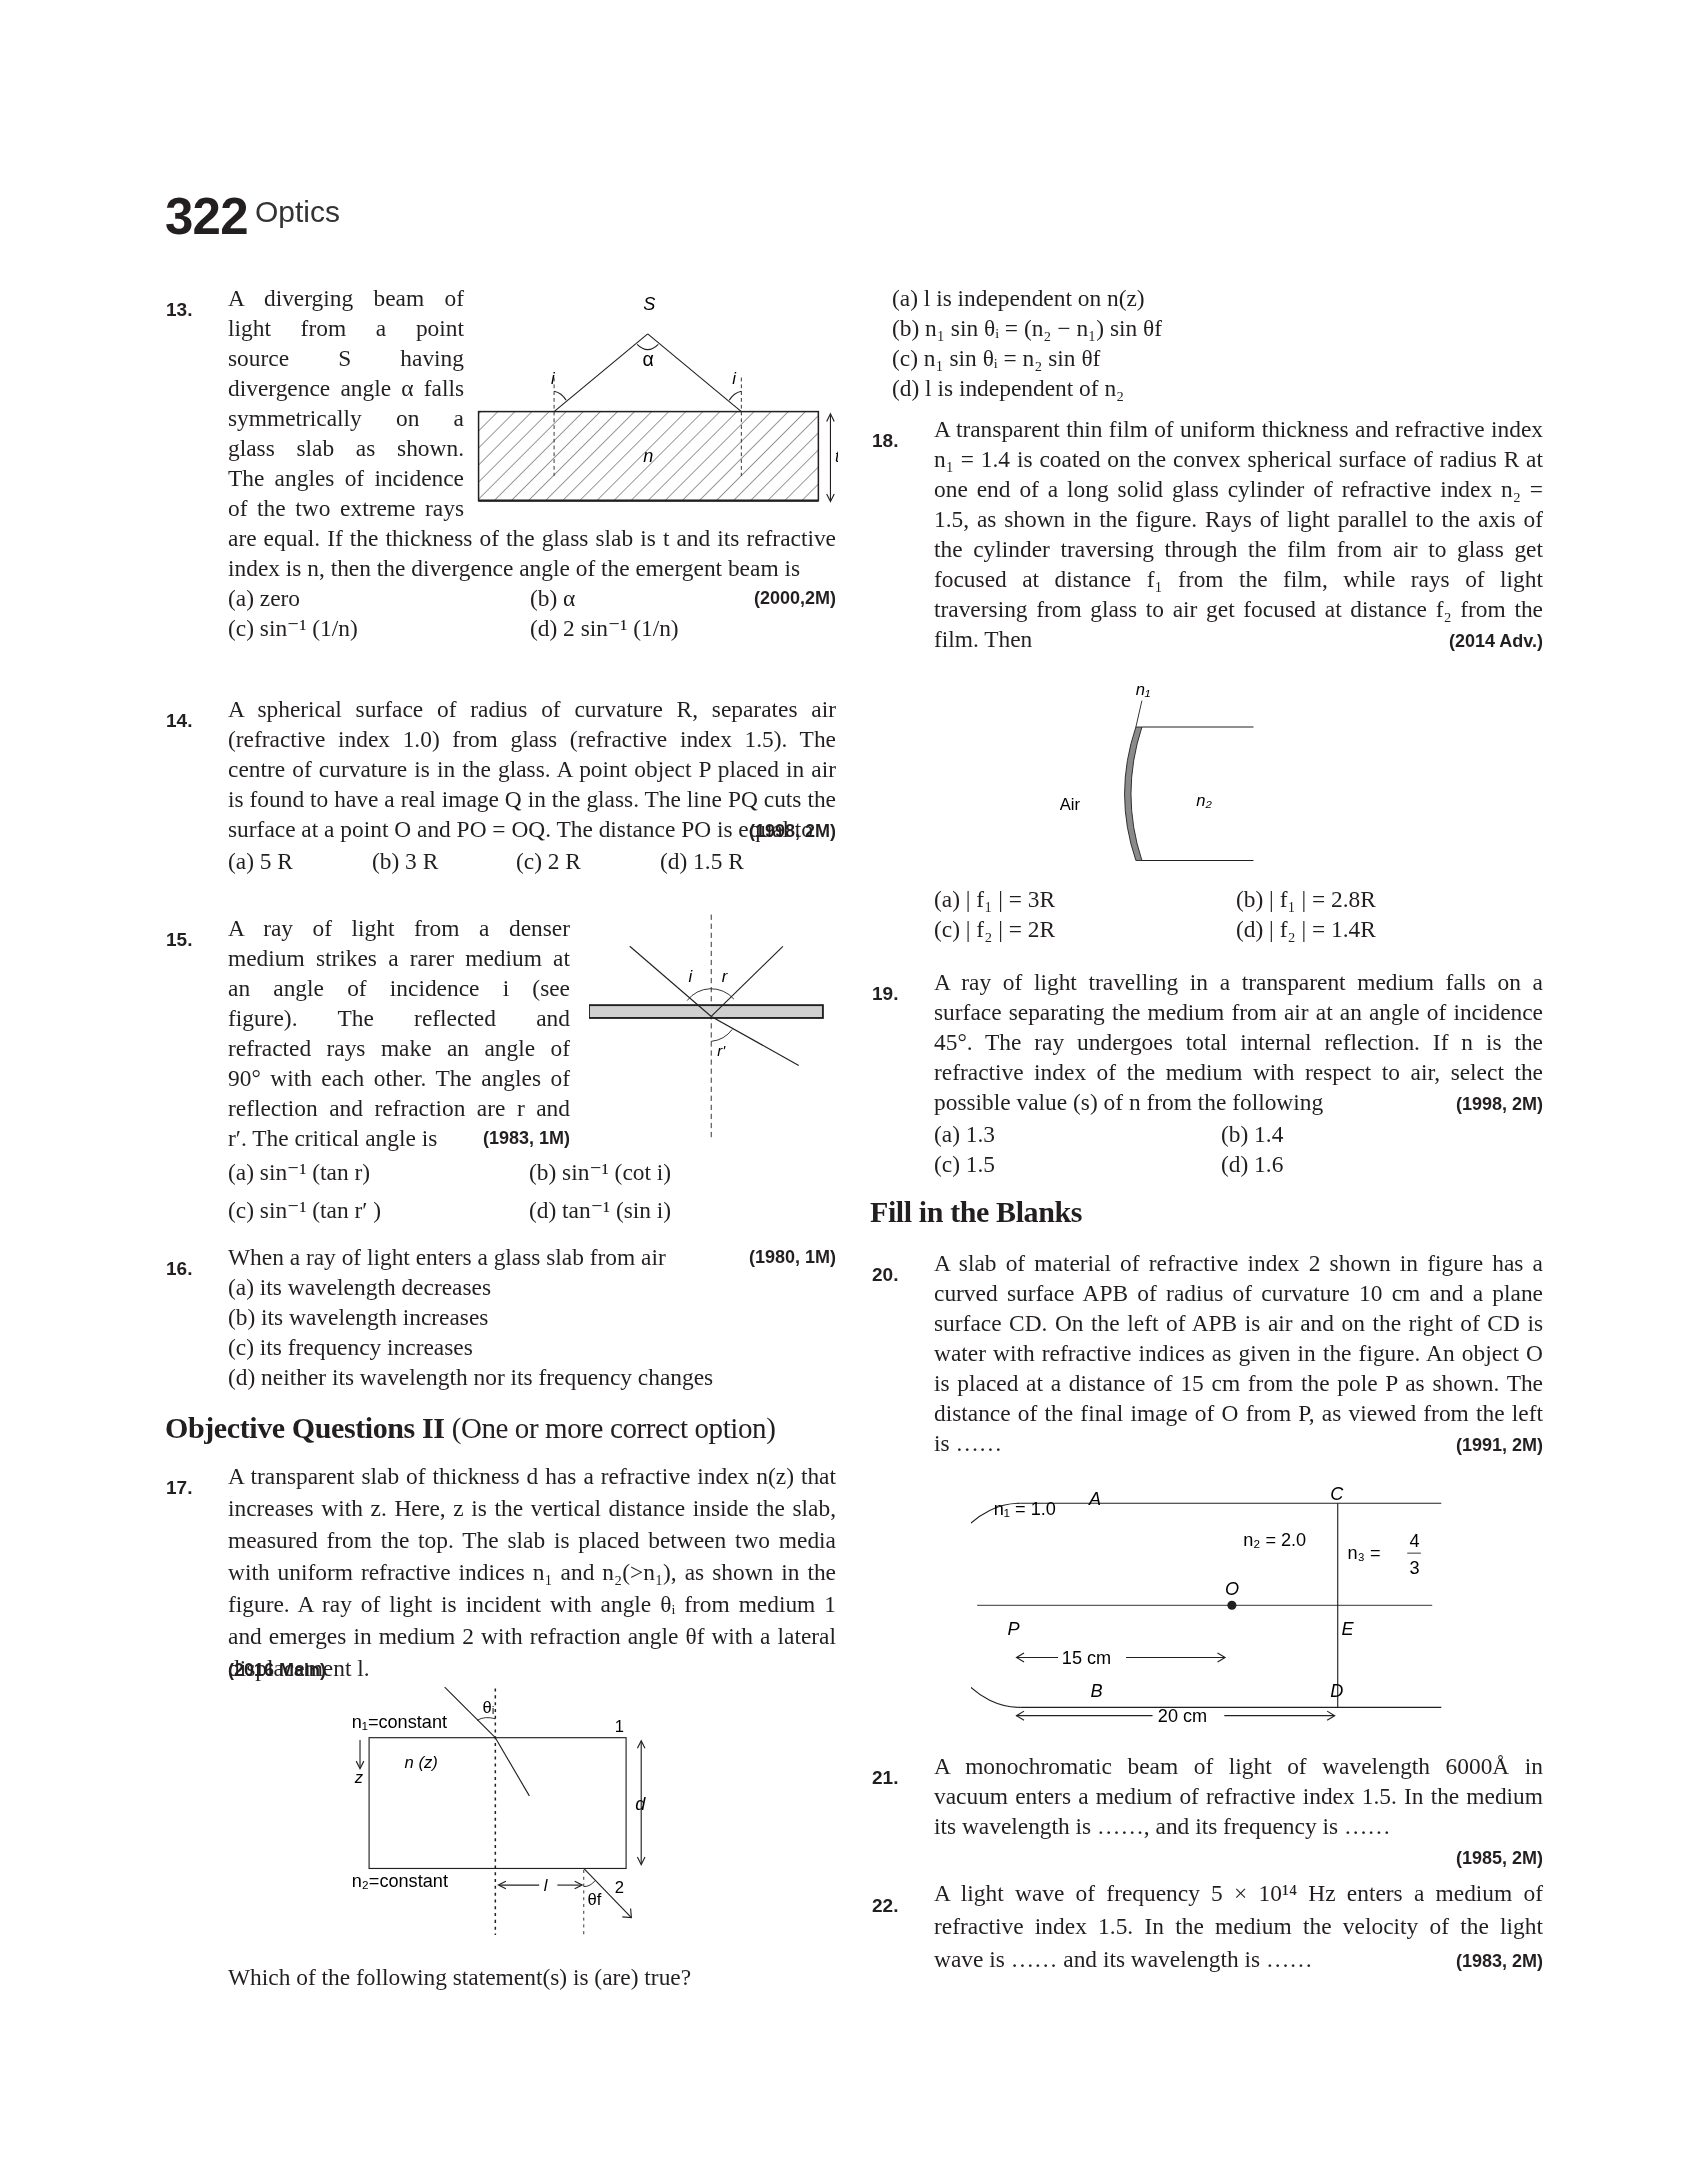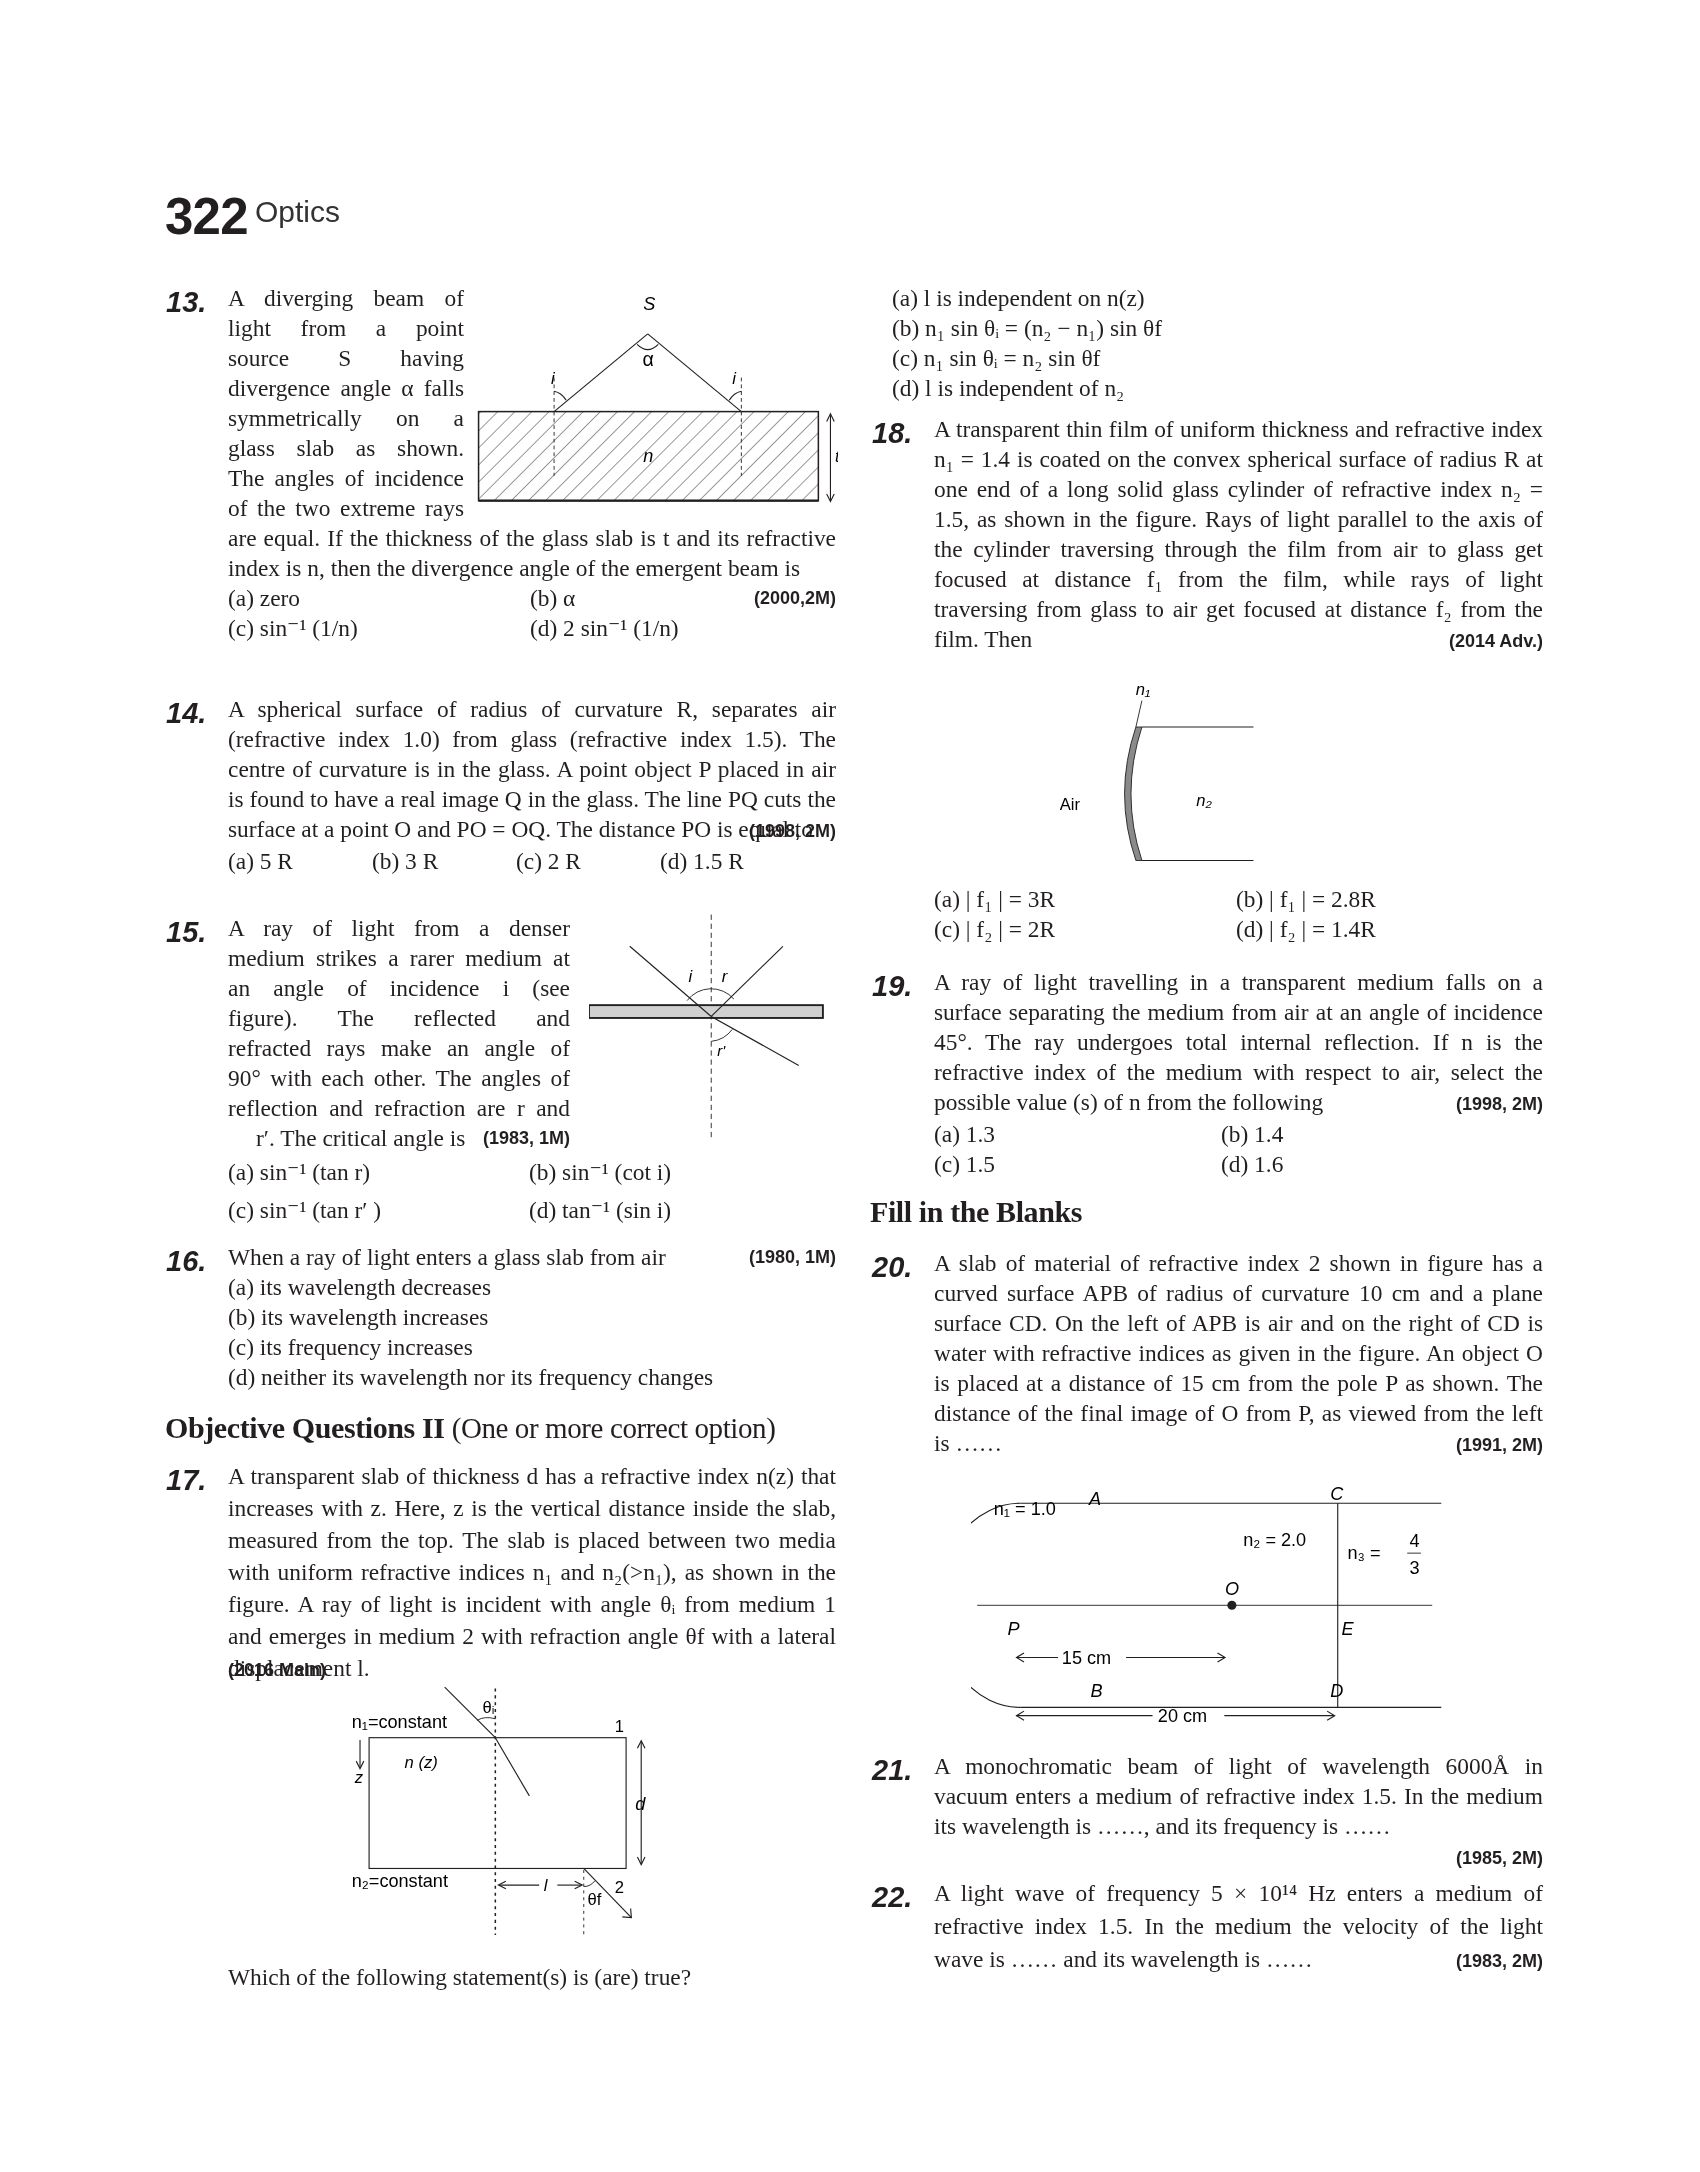--- a/index.html
+++ b/index.html
@@ -2,21 +2,21 @@
 <html style="font-size:12px"><head>
 <meta charset="utf-8">
 <style>
   html,body{margin:0;padding:0;background:#fff;}
   body{width:1700px;height:2172px;position:relative;overflow:hidden;color:#231f20;
        font-family:"Liberation Serif","DejaVu Serif",serif;}
   .abs{position:absolute;}
   .hdr-num{left:165px;top:187px;font-family:"Liberation Sans","DejaVu Sans",sans-serif;font-weight:bold;font-size:51px;letter-spacing:-0.8px;}
   .hdr-title{left:255px;top:195px;font-family:"Liberation Sans","DejaVu Sans",sans-serif;font-size:30px;color:#333;}
   .q{position:absolute;font-size:23.4px;line-height:30px;}
-  .qn{position:absolute;left:-62px;top:4px;font-family:"Liberation Sans","DejaVu Sans",sans-serif;font-weight:bold;font-size:29px;font-style:italic;}
+  .qn{position:absolute;left:-62px;top:12px;font-family:"Liberation Sans","DejaVu Sans",sans-serif;font-weight:bold;font-size:19px;}
   .tag{font-family:"Liberation Sans","DejaVu Sans",sans-serif;font-weight:bold;font-size:18px;}
   .line{display:block;white-space:nowrap;}
   .just{text-align:justify;text-align-last:justify;}
   .opts{display:grid;grid-template-columns:1fr 1fr;}
   .opts4{display:grid;grid-template-columns:repeat(4,1fr);}
   .sec{position:absolute;font-weight:bold;font-size:30px;letter-spacing:-0.4px;}
   .sec .sub{font-weight:normal;font-size:29px;}
   svg text{font-family:"Liberation Sans","DejaVu Sans",sans-serif;}
 </style>
 </head>
@@ -89,21 +89,21 @@
 <div class="q" style="left:228px;top:913px;width:608px;">
   <span class="qn">15.</span>
   <div style="width:342px;">
     <span class="line just">A ray of light from a denser</span>
     <span class="line just">medium strikes a rarer medium at</span>
     <span class="line just">an angle of incidence i (see</span>
     <span class="line just">figure). The reflected and</span>
     <span class="line just">refracted rays make an angle of</span>
     <span class="line just">90° with each other. The angles of</span>
     <span class="line just">reflection and refraction are r and</span>
-    <span class="line" style="display:flex;justify-content:space-between;margin-left:28px;">
+    <span class="line" style="display:flex;justify-content:space-between;">
       <span>r′. The critical angle is</span>
       <span class="tag">(1983, 1M)</span>
     </span>
   </div>
   <div class="opts" style="grid-template-columns:301px 1fr;line-height:38px;">
     <span>(a) sin⁻¹ (tan r)</span>
     <span>(b) sin⁻¹ (cot i)</span>
     <span>(c) sin⁻¹ (tan r′ )</span>
     <span>(d) tan⁻¹ (sin i)</span>
   </div>

